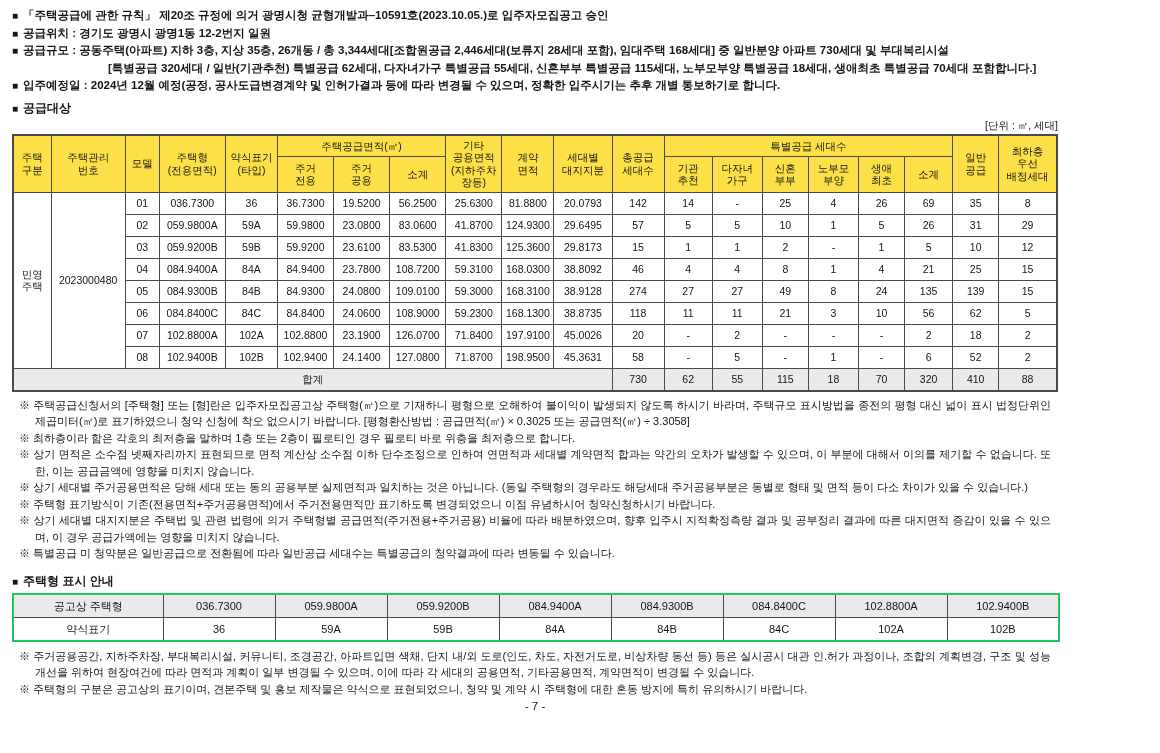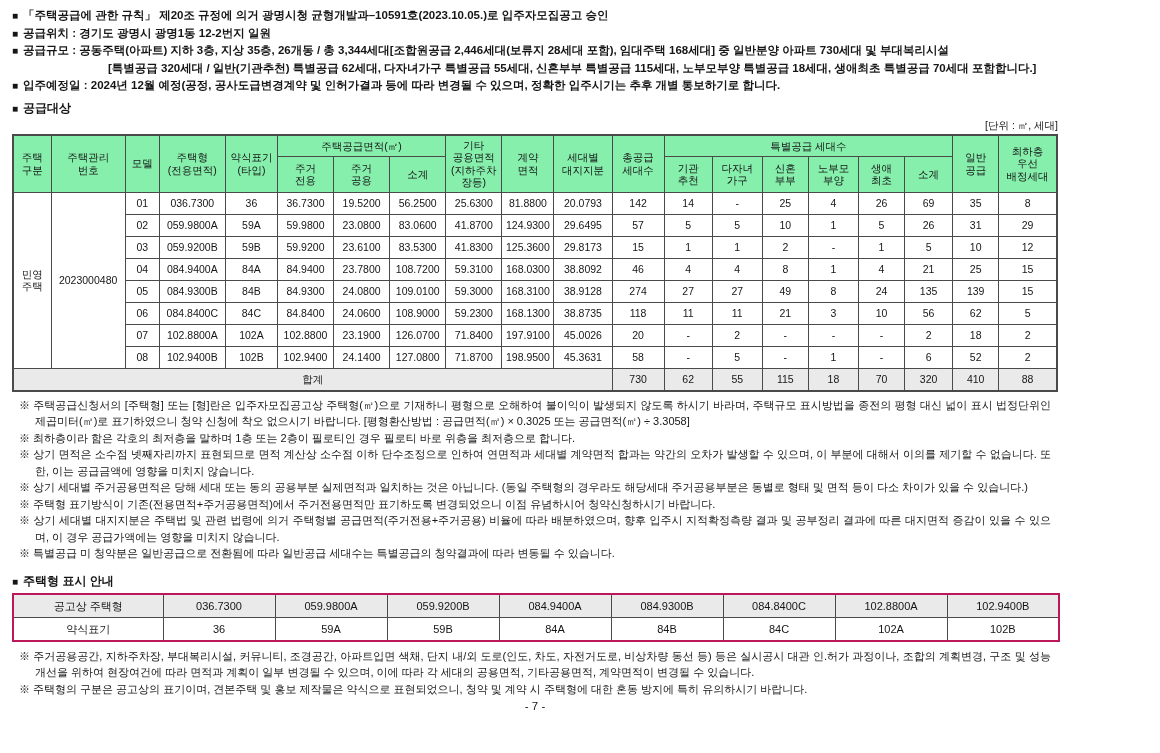--- a/index.html
+++ b/index.html
@@ -27,25 +27,25 @@
 
   
   table { border-collapse: collapse; table-layout: fixed; width: 1046px; }
   th, td {
     border: 1px solid #4a4a4a;
     text-align: center; vertical-align: middle;
     white-space: pre-line; overflow: hidden;
     padding: 2px 1px;
   }
   .supply { font-size: 10.5px; border: 2px solid #4a4a4a; }
-  .supply thead th { background: #86efac; font-weight: normal; line-height: 12.5px; padding: 3px 1px; }
+  .supply thead th { background: #fde047; font-weight: normal; line-height: 12.5px; padding: 3px 1px; }
   .supply td { line-height: 12px; padding: 4.5px 1px; }
   .supply tr.total td { background: #eaeaea; }
 
-  .type-table { font-size: 11px; border: 2px solid #be185d; margin-top: 3px; }
+  .type-table { font-size: 11px; border: 2px solid #22c55e; margin-top: 3px; }
   .type-table td { padding: 4px 2px; line-height: 14px; }
   .type-table tr.gray td { background: #eaeaea; }
 
   
   .notes { list-style: none; margin: 5px 7px 0; padding: 0; font-size: 11px; line-height: 16.5px; }
   .notes li { padding-left: 16px; text-indent: -16px; text-align: justify; word-break: break-all; }
   .nm { margin-right: 3px; }
   .notes.bottom { margin-top: 6px; }
 
   .page-num { width: 1046px; text-align: center; font-size: 11.5px; line-height: 14px; margin-top: 2px; }

